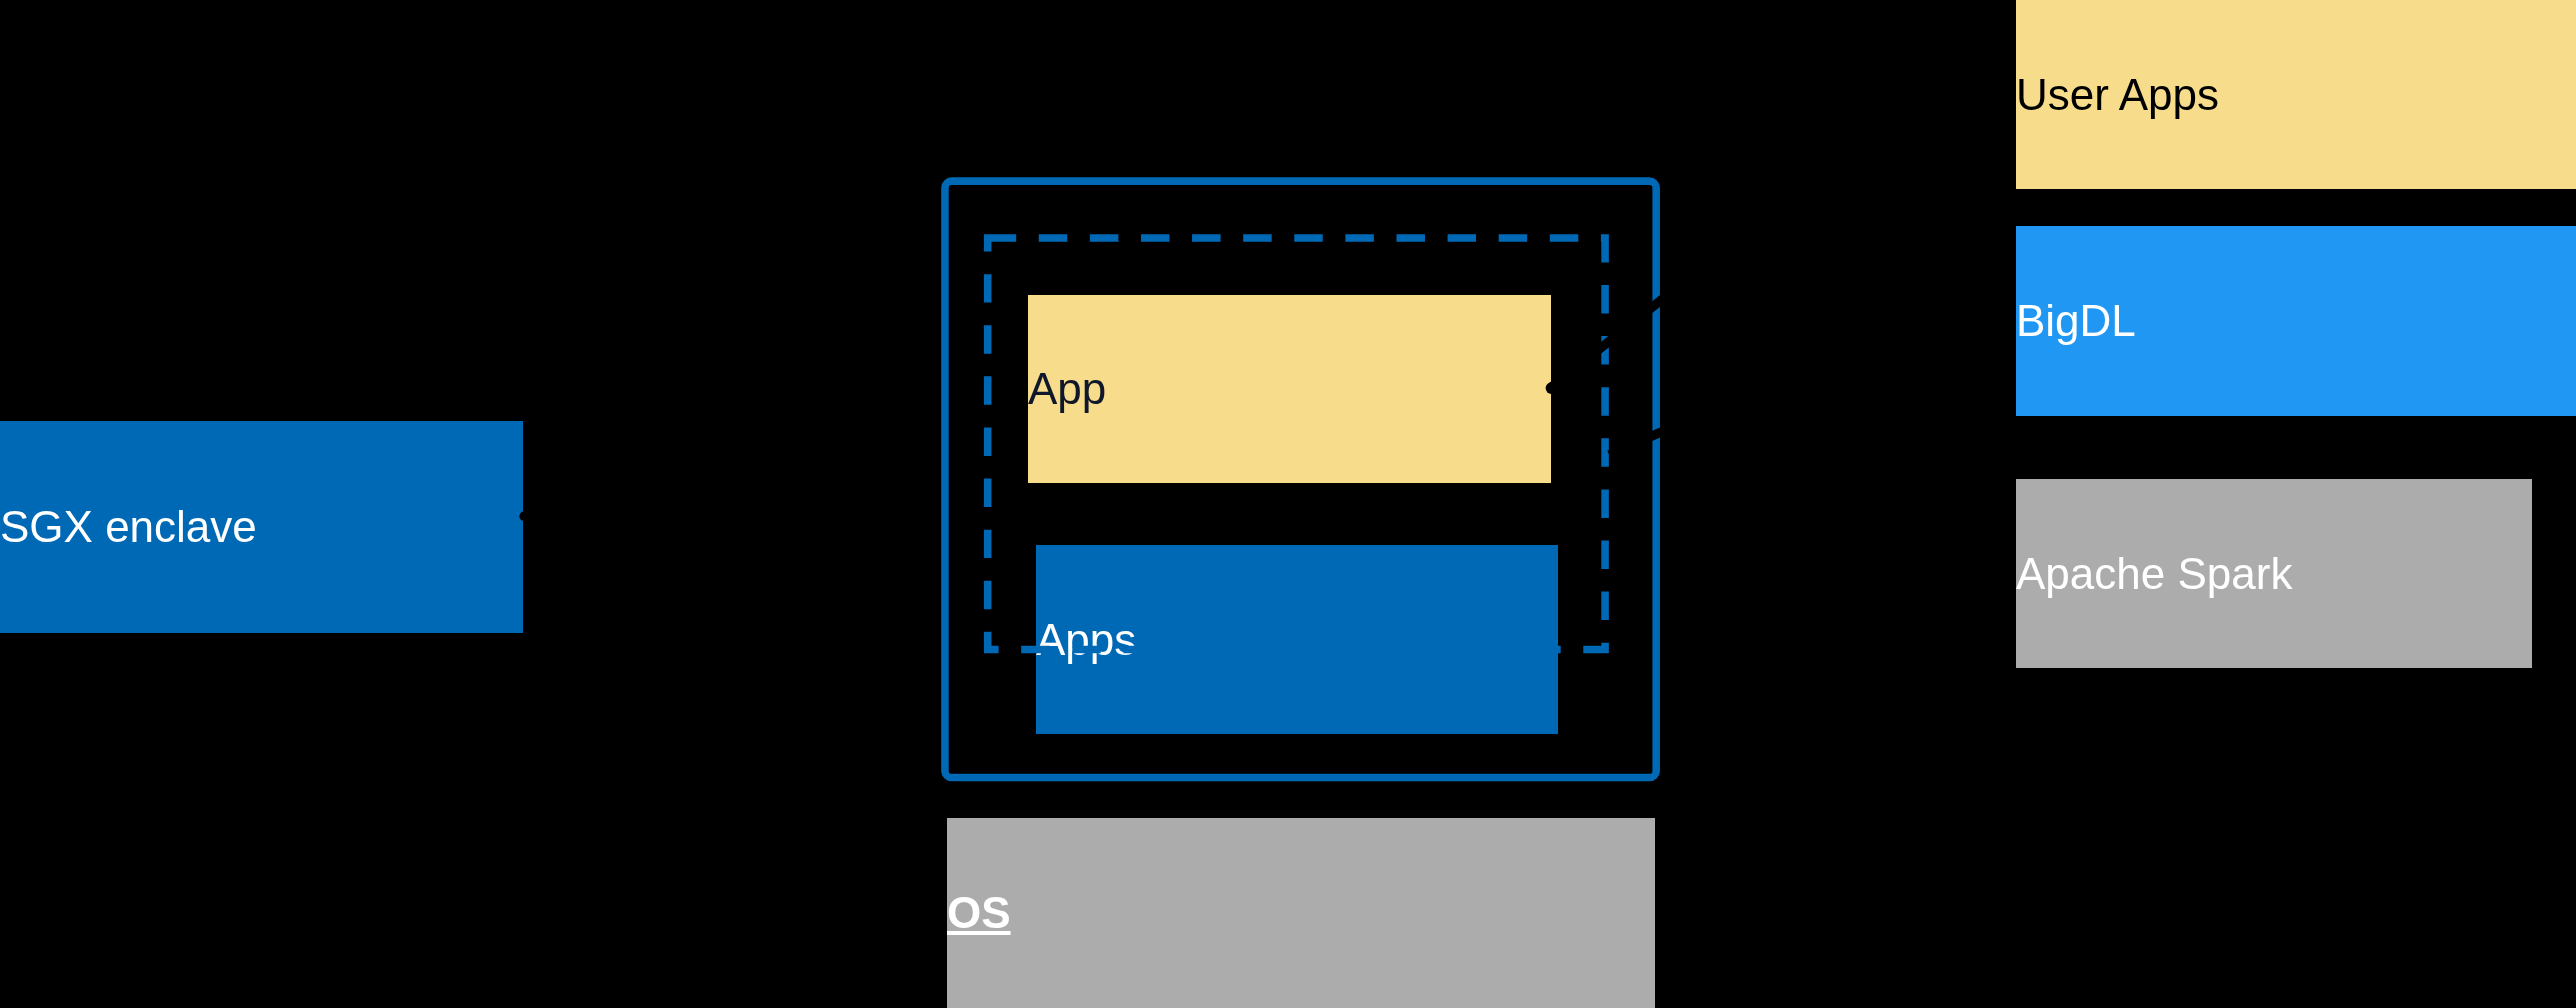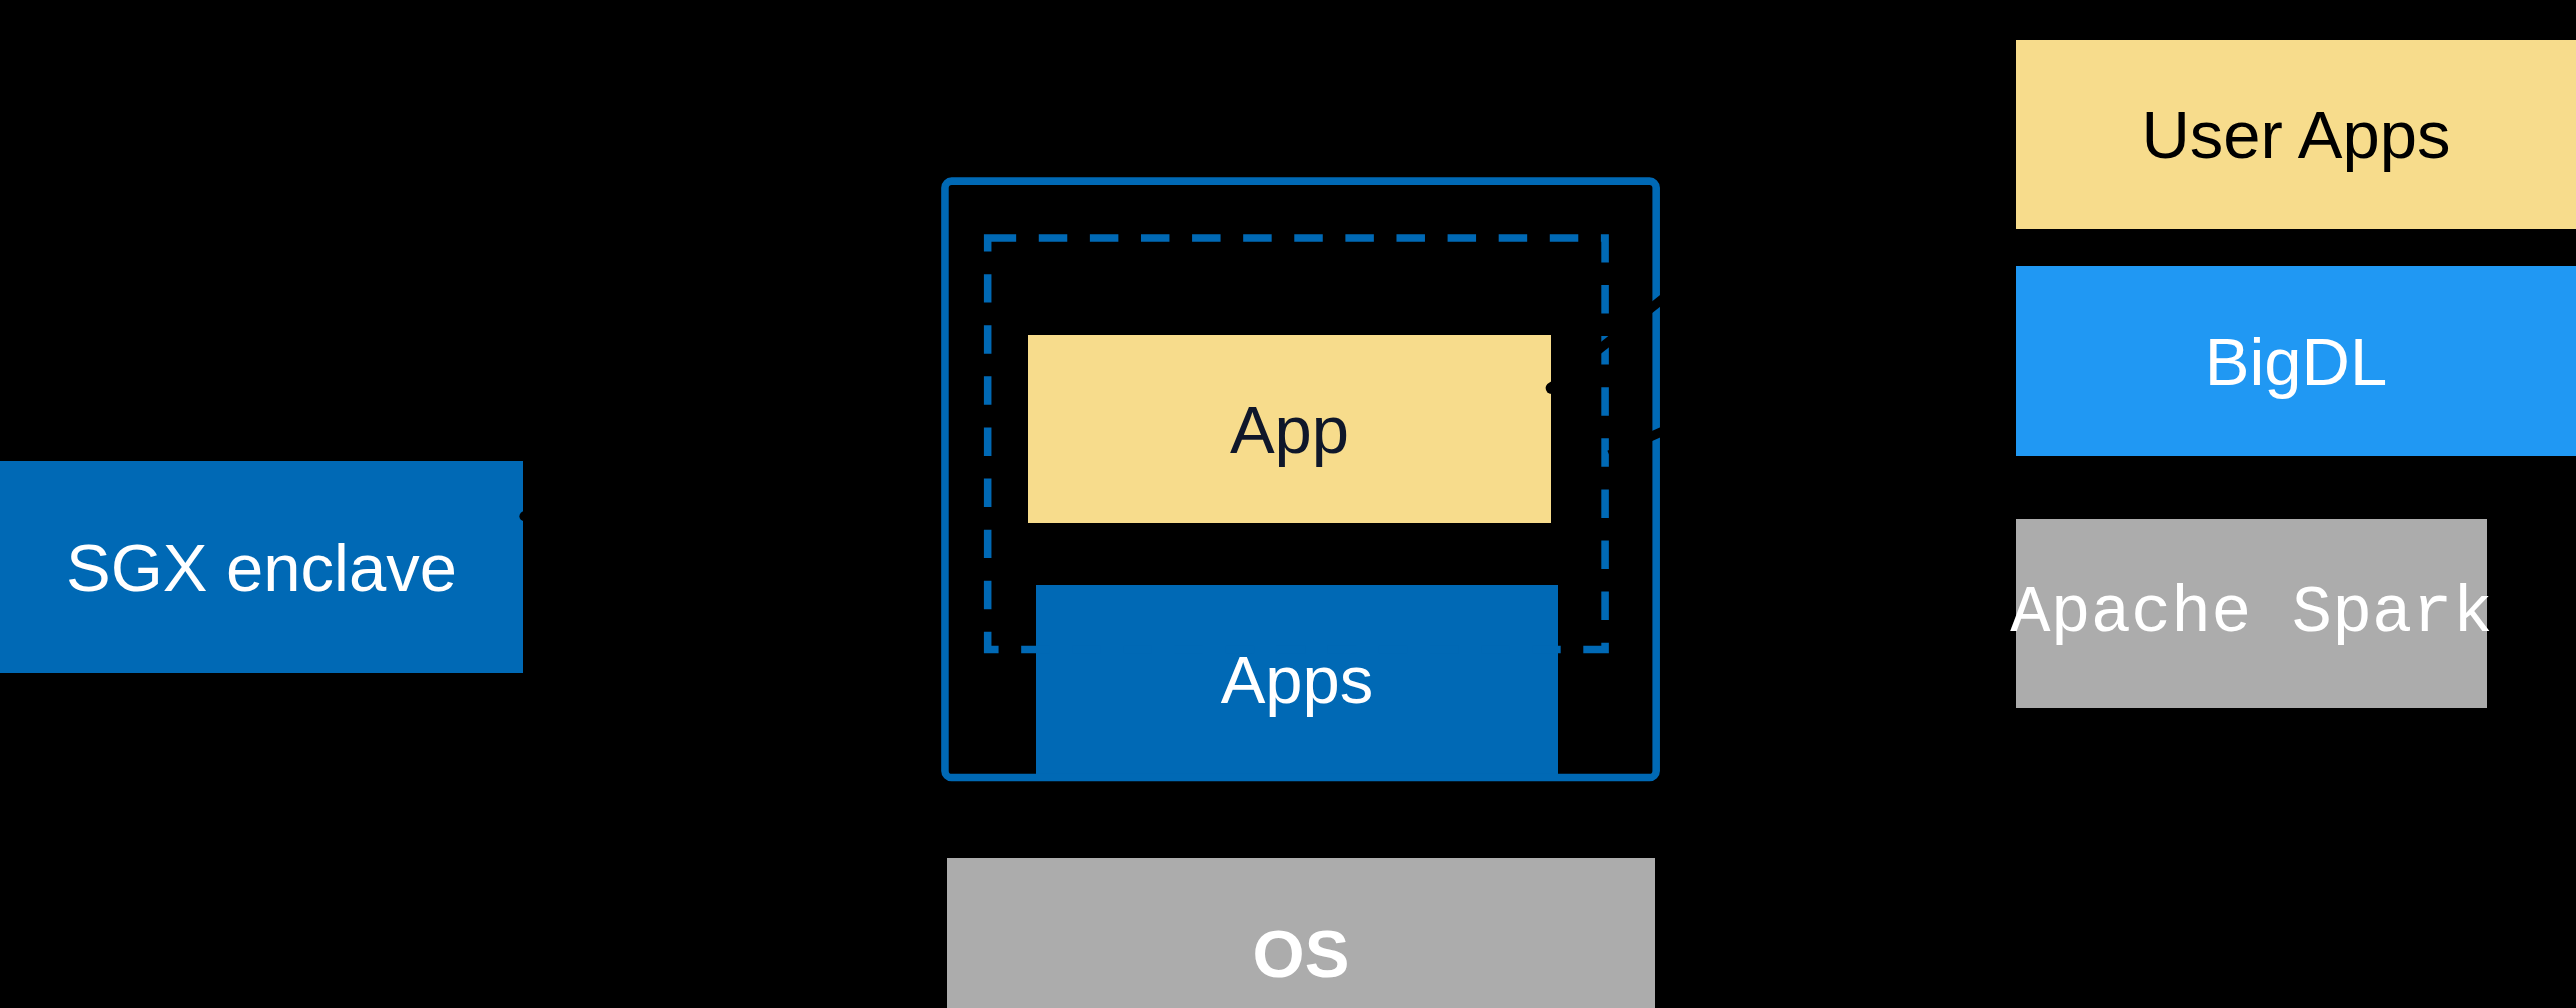--- a/index.html
+++ b/index.html
@@ -18,40 +18,39 @@
     position: absolute;
     left: 0; top: 0;
     width: 2576px;
     height: 1009px;
     background: #000000;
   }
   .box {
     position: absolute;
     display: flex;
     align-items: center;
-    justify-content: center;
-    font-size: 67px;
+    justify-content: flex-start;
+    font-size: 44px;
     line-height: 1;
     white-space: nowrap;
-    margin-top: 40px;
   }
   .box .label { display: block; }
 
   
   .sgx-box       { left: 0;     top: 421px; width: 523px; height: 212px; background: #0069B5; color: #FFFFFF; }
 
   
   .app-box       { left: 1028px; top: 295px; width: 523px; height: 188px; background: #F7DC8C; color: #0f172a; }
   .libos-box     { left: 1036px; top: 545px; width: 522px; height: 189px; background: #0069B5; color: #FFFFFF; }
-  .os-box        { left: 947px; top: 818px; width: 708px; height: 190px; background: #ACACAC; color: #FFFFFF; font-weight: bold; }
+  .os-box        { left: 947px; top: 818px; width: 708px; height: 190px; background: #ACACAC; color: #FFFFFF; font-weight: bold; text-decoration: underline; }
 
   
   .user-apps-box { left: 2016px; top: 0px;   width: 560px; height: 189px; background: #F7DC8C; color: #000000; }
   .bigdl-box     { left: 2016px; top: 226px; width: 560px; height: 190px; background: #2098F3; color: #FFFFFF; }
-  .spark-box     { left: 2016px; top: 479px; width: 471px; height: 189px; background: #ACACAC; color: #FFFFFF; font-family: Liberation Mono, monospace; }
+  .spark-box     { left: 2016px; top: 479px; width: 516px; height: 189px; background: #ACACAC; color: #FFFFFF; }
 
   .overlay {
     position: absolute;
     left: 0; top: 0;
     width: 2576px;
     height: 1009px;
     pointer-events: none;
   }
 </style>
 </head>

